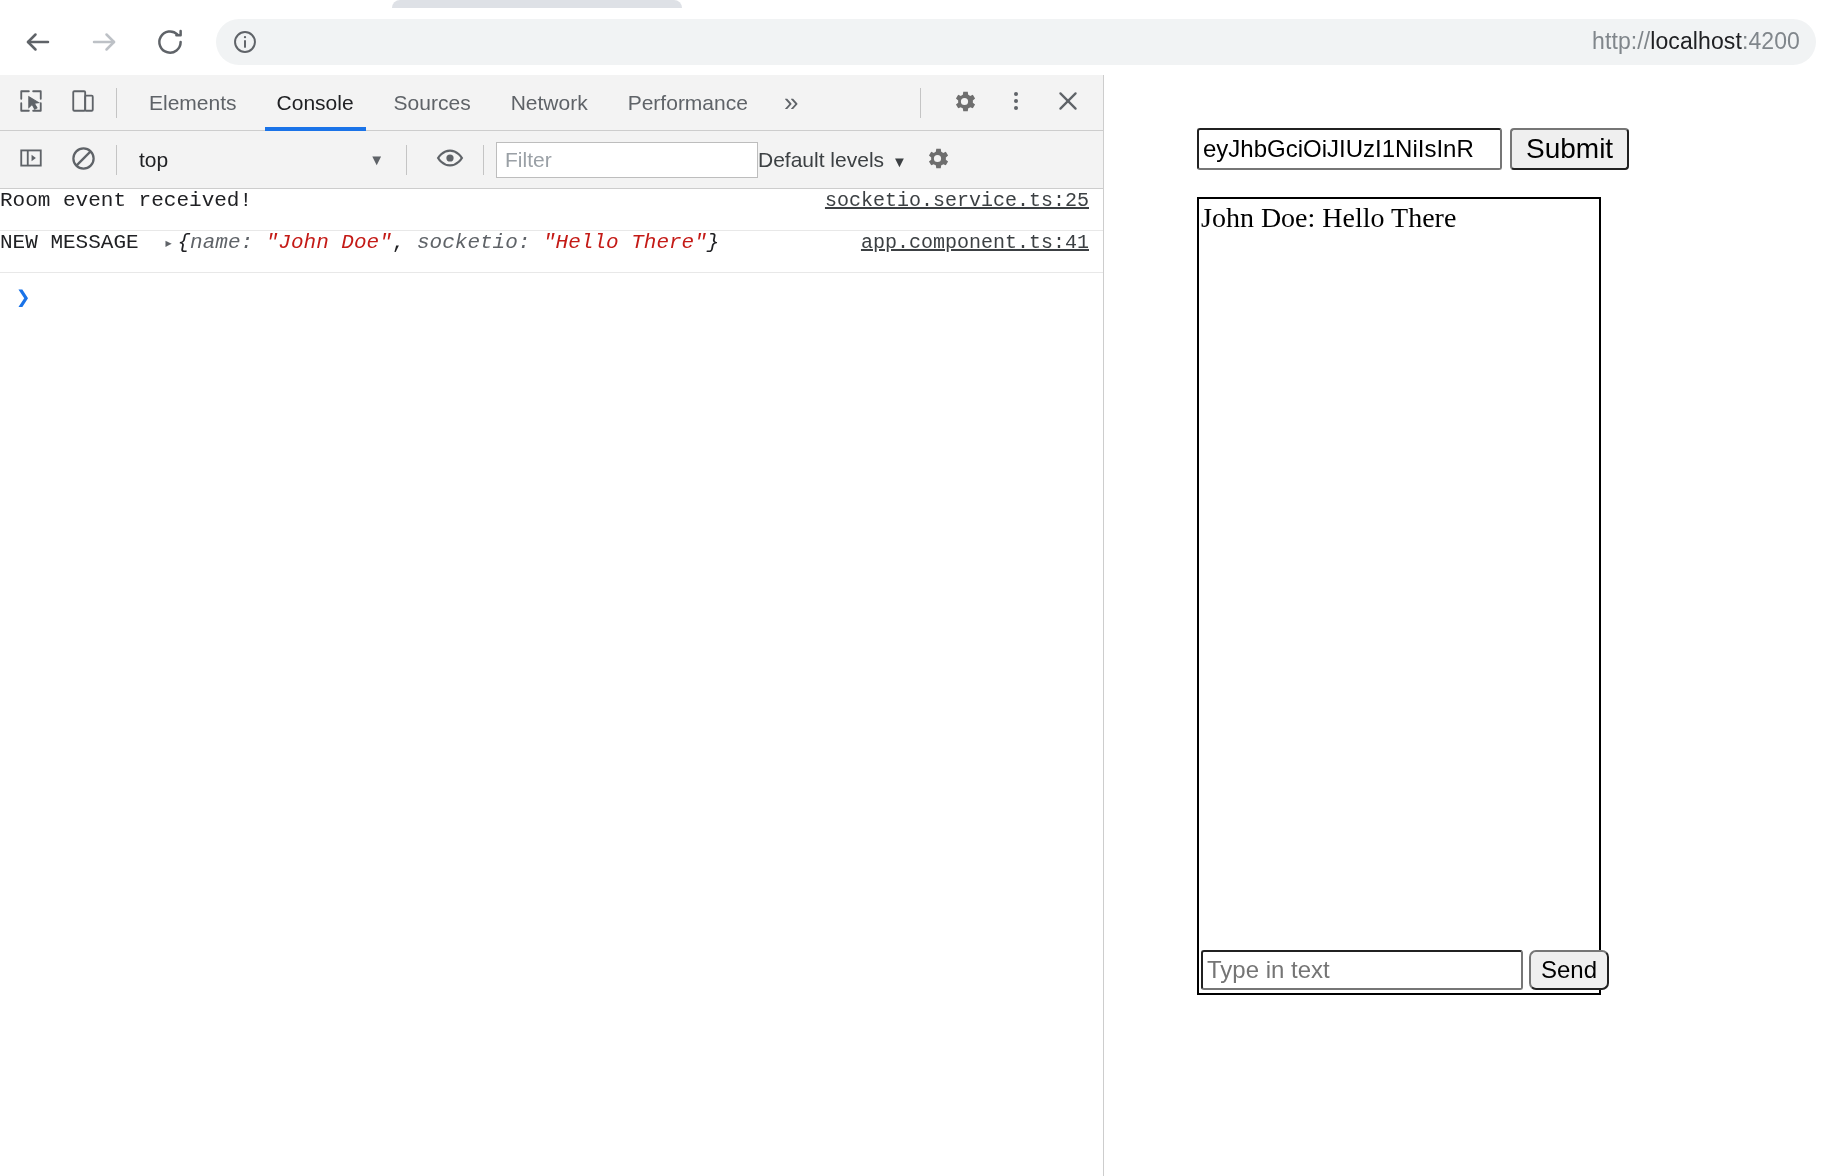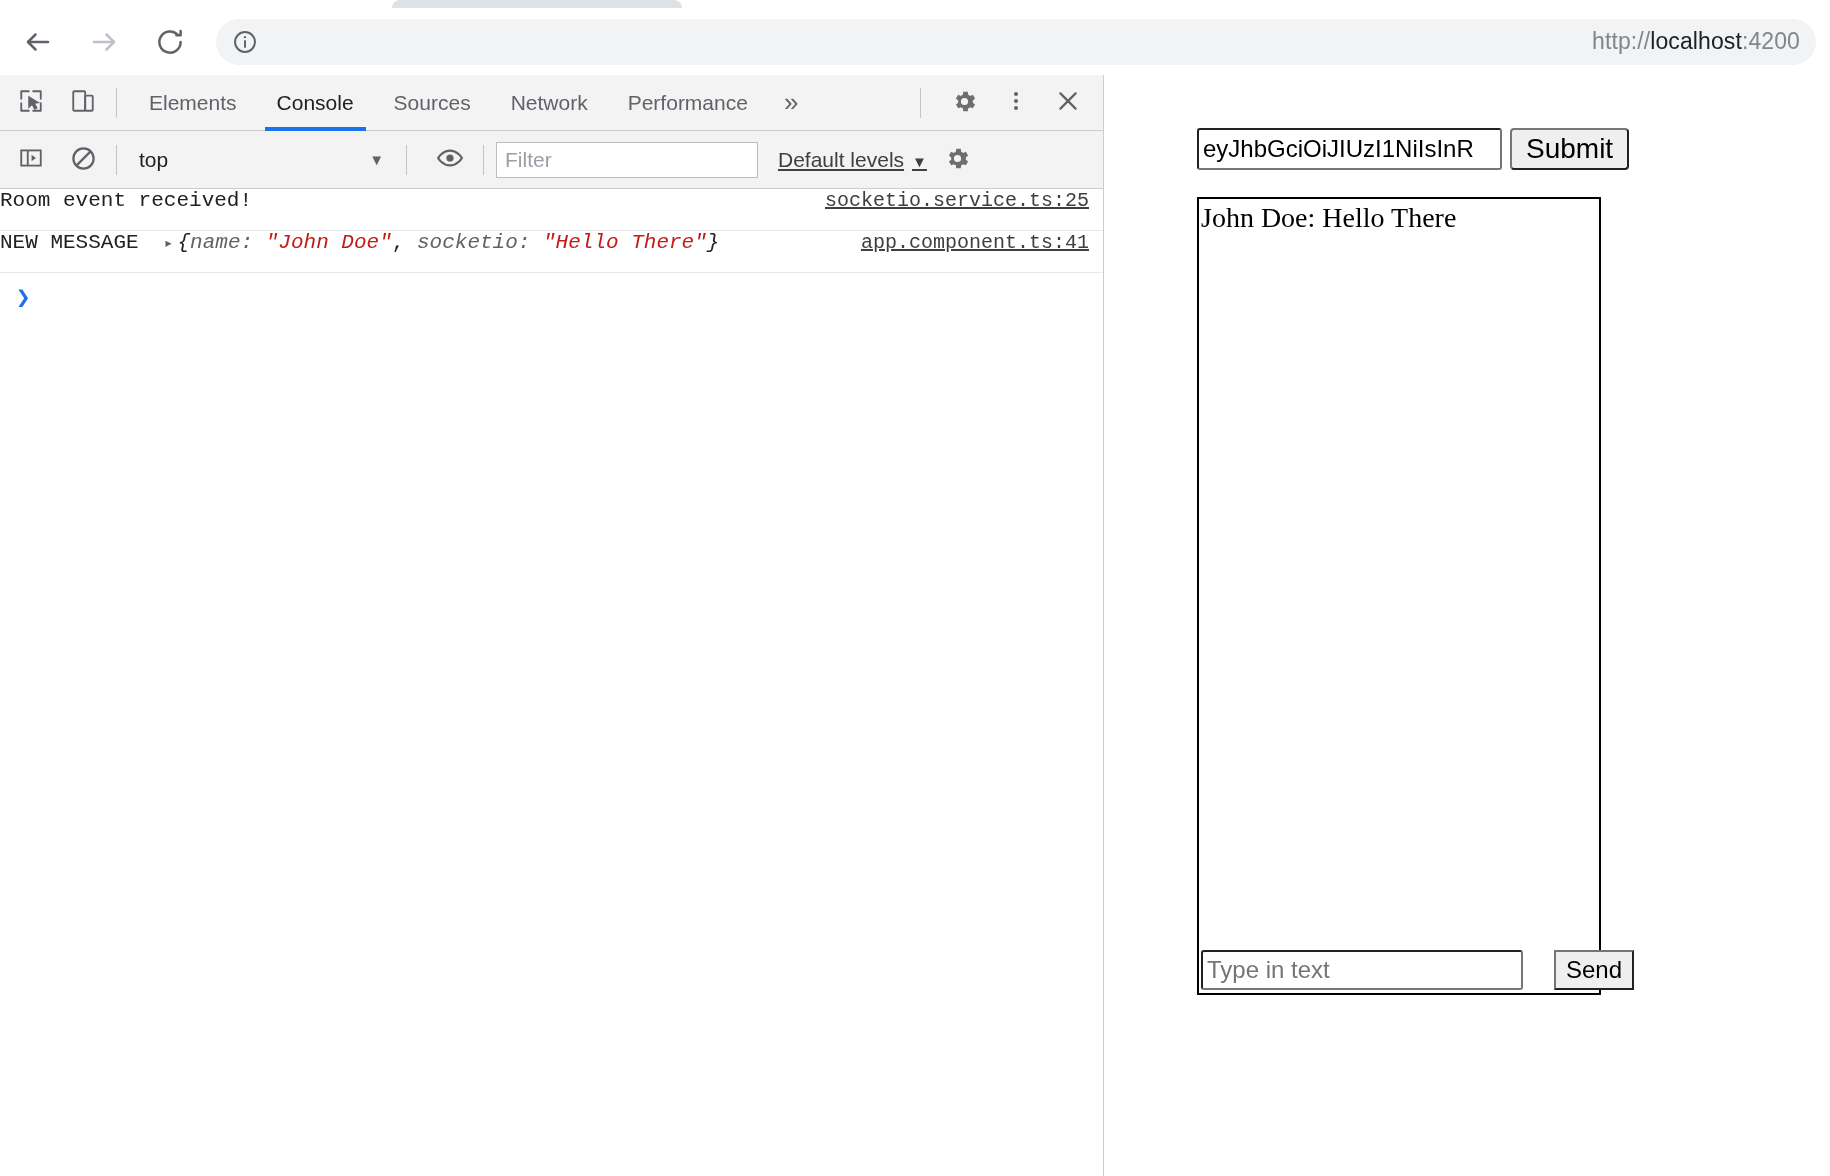--- a/index.html
+++ b/index.html
@@ -106,21 +106,21 @@
   #filter-input {
     width: 262px; height: 36px;
     border: 1px solid #bdbdbd; background: #ffffff;
     font-size: 21px; color: #202124; padding: 0 8px;
     font-family: "Liberation Sans", sans-serif;
     outline: none;
   }
   #filter-input::placeholder { color: #9aa0a6; }
   #levels-select {
     font-size: 21px; color: #3c4043;
-    margin-left: 20px; cursor: pointer; white-space: nowrap; text-decoration: underline;
+    cursor: pointer; white-space: nowrap;
   }
   #levels-select .caret { font-size: 15px; margin-left: 8px; }
 
   
   #console-messages { width: 100%; background: #ffffff; }
   .console-row {
     position: relative;
     min-height: 42px;
     border-bottom: 1px solid #e8e8e8;
     display: flex; align-items: flex-start;
@@ -192,36 +192,35 @@
     flex: 1; overflow: hidden; padding: 2px 0 0 2px;
   }
   .chat-message {
     font-family: "Liberation Serif", serif;
     font-size: 28px; color: #000000; line-height: 1.2;
     white-space: nowrap;
   }
   #chat-input-row {
     display: flex; align-items: stretch;
     padding: 0 2px 3px 2px;
-    gap: 11px;
   }
   #chat-input {
     flex: 1; height: 40px;
     border: 2px inset #767676; border-radius: 3px;
     font-family: "Liberation Sans", sans-serif;
     font-size: 24px; color: #000000;
     padding: 0 4px; outline: none; background: #ffffff;
   }
   #chat-input::placeholder { color: #757575; }
   #send-button {
-    margin-left: 20px;
+    margin-left: 6px;
     font-family: "Liberation Sans", sans-serif;
     font-size: 24px; color: #000000;
     background: #efefef;
-    border: 2px outset #767676; border-radius: 0;
+    border: 2px outset #767676; border-radius: 7px;
     padding: 0 10px; cursor: pointer;
   }
 </style>
 </head>
 <body>
 
 <div id="browser-tabstrip">
   <div class="tab-ghost"></div>
 </div>
 

